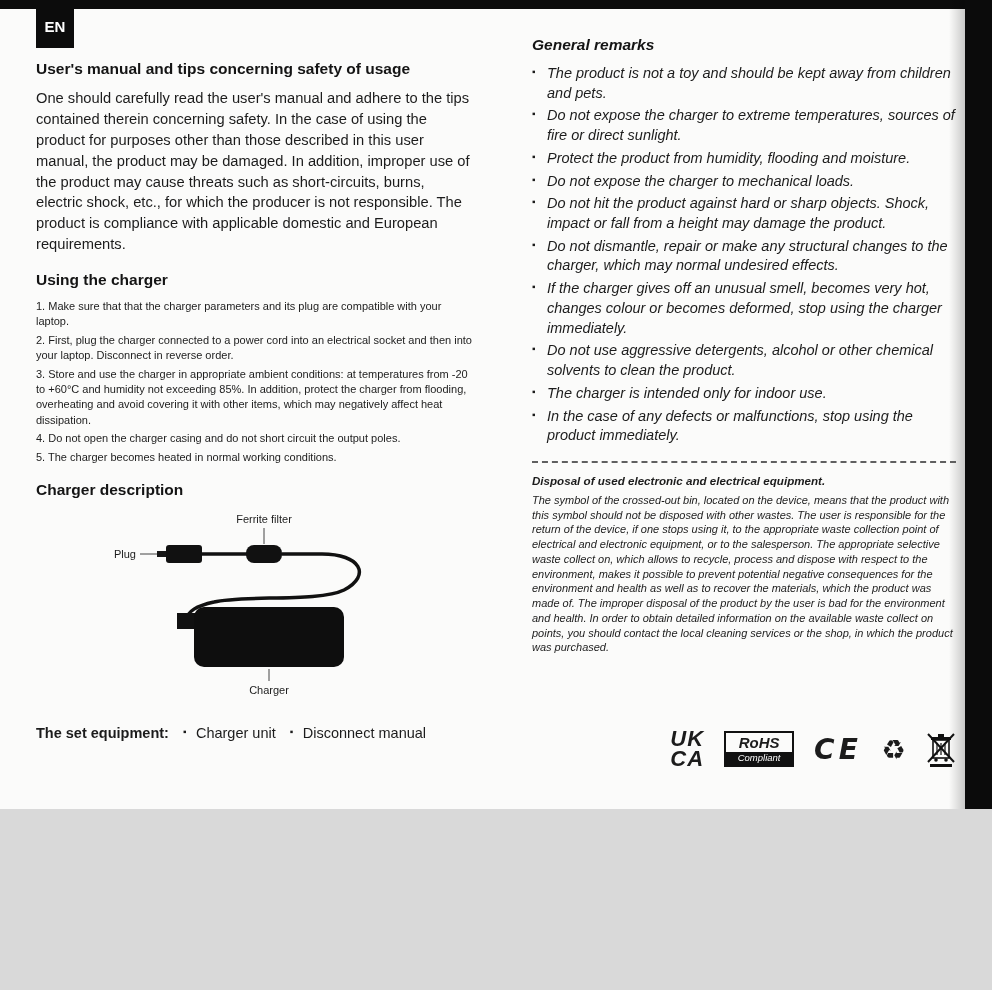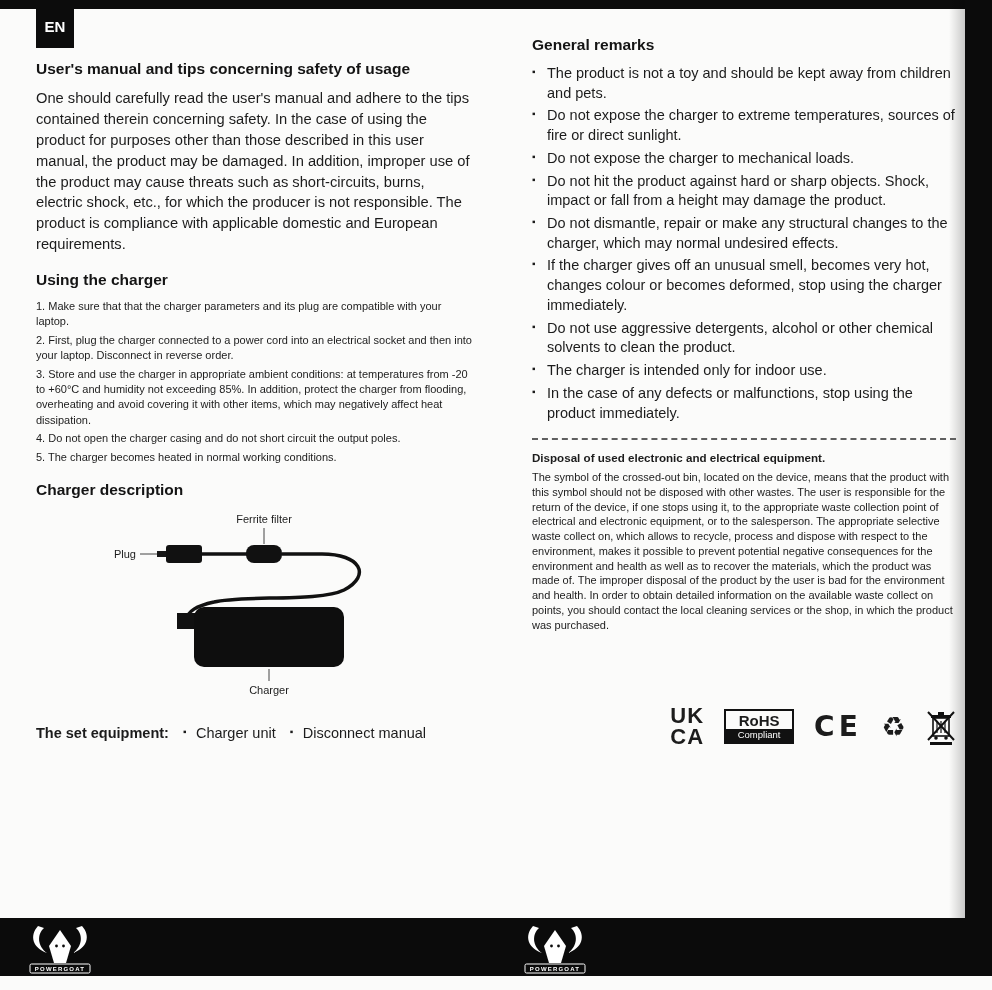--- a/index.html
+++ b/index.html
@@ -1,29 +1,29 @@
 <!DOCTYPE html>
 <html><head>
 <meta charset="utf-8">
 <style>
   html,body{margin:0;padding:0;background:#d9d9d9;}
-  .page{position:relative;width:992px;height:990px;background:#fbfbfa;overflow:hidden;
+  .page{position:relative;width:992px;height:809px;background:#fbfbfa;overflow:hidden;
         font-family:"Liberation Sans",sans-serif;color:#1c1c1c;margin:0 auto;}
 
   
   .top-bar{position:absolute;top:0;left:0;width:992px;height:9px;background:#0c0c0c;}
   .right-strip{position:absolute;top:0;right:0;width:27px;height:919px;background:#0b0b0b;}
   .right-shade{position:absolute;top:0;right:27px;width:16px;height:919px;
                background:linear-gradient(to right,rgba(0,0,0,0),rgba(0,0,0,0.20));}
   .en-badge{position:absolute;top:5px;left:36px;width:38px;height:43px;background:#0c0c0c;
             color:#fff;font-weight:bold;font-size:15px;display:flex;align-items:center;justify-content:center;}
 
   
   .col-left{position:absolute;left:36px;top:60px;width:436px;}
-  .col-right{position:absolute;left:532px;top:36px;width:424px;}
+  .col-right{position:absolute;left:532px;top:36px;width:424px;font-style:italic;}
 
   .section-h{font-size:15.5px;font-weight:700;margin:0 0 10px 0;color:#141414;}
   .body-p{font-size:14.7px;line-height:1.42;margin:0 0 6px 0;}
   .step-p{font-size:11px;line-height:1.40;margin:0 0 3px 0;}
   .gap-top{margin-top:16px;}
 
   
   ul.remarks{list-style:none;margin:0;padding:0;font-size:14.5px;line-height:1.36;}
   ul.remarks li{position:relative;padding-left:15px;margin-bottom:3px;}
   ul.remarks li::before{content:"▪";position:absolute;left:0;top:1px;font-size:10px;color:#1c1c1c;}
@@ -112,20 +112,21 @@
       <span class="set-item">Charger unit</span>
       <span class="set-item">Disconnect manual</span>
     </div>
   </div>
 
   <div class="col-right">
     <h2 class="section-h">General remarks</h2>
     <ul class="remarks">
       <li>The product is not a toy and should be kept away from children and pets.</li>
       <li>Do not expose the charger to extreme temperatures, sources of fire or direct sunlight.</li>
+      <li>Protect the product from humidity, flooding and moisture.</li>
       <li>Do not expose the charger to mechanical loads.</li>
       <li>Do not hit the product against hard or sharp objects. Shock, impact or fall from a height may damage the product.</li>
       <li>Do not dismantle, repair or make any structural changes to the charger, which may normal undesired effects.</li>
       <li>If the charger gives off an unusual smell, becomes very hot, changes colour or becomes deformed, stop using the charger immediately.</li>
       <li>Do not use aggressive detergents, alcohol or other chemical solvents to clean the product.</li>
       <li>The charger is intended only for indoor use.</li>
       <li>In the case of any defects or malfunctions, stop using the product immediately.</li>
     </ul>
 
     <hr class="dashed-divider">

